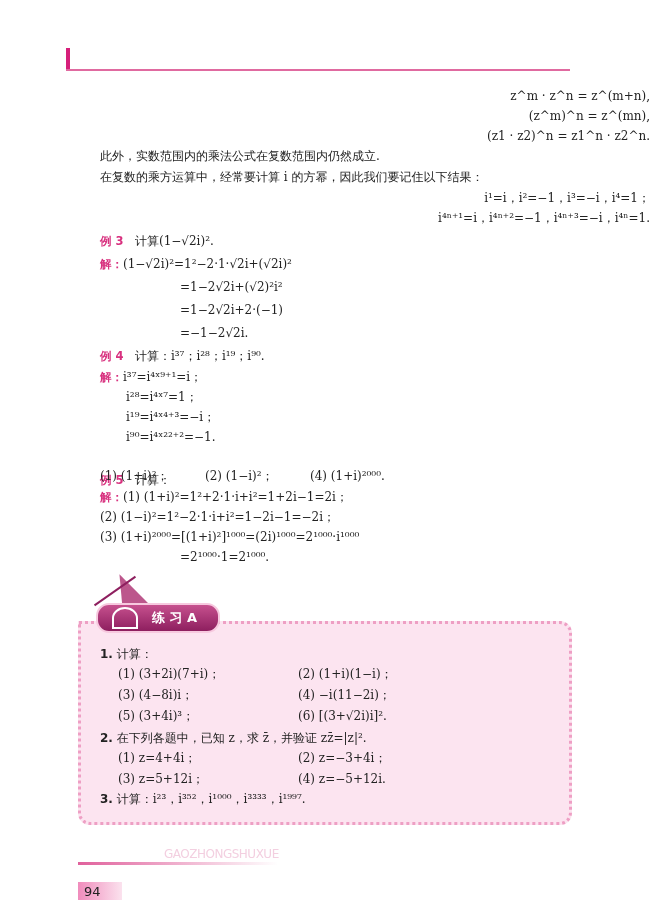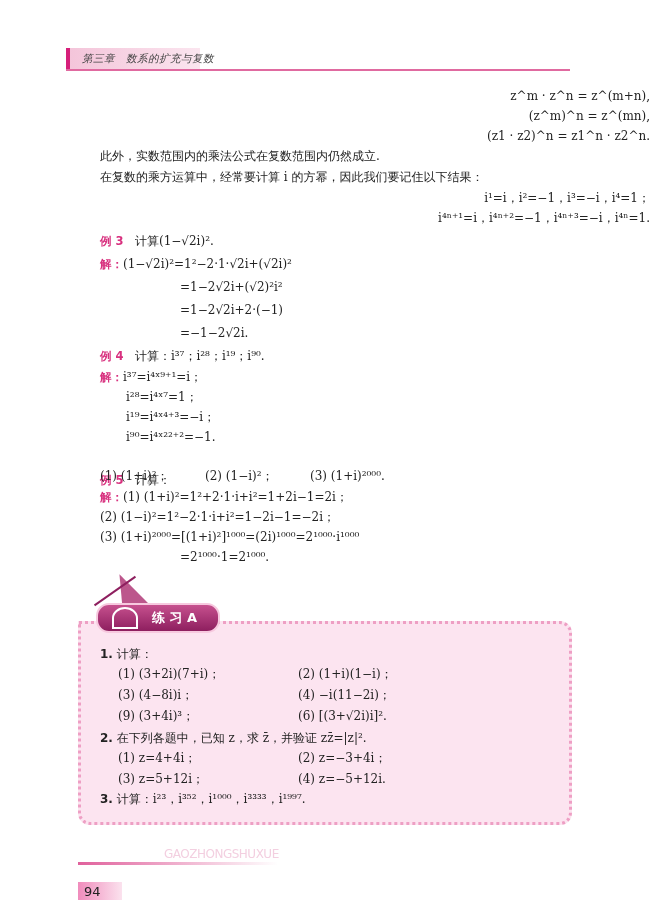--- a/index.html
+++ b/index.html
@@ -23,23 +23,20 @@
   .ftr-num{position:absolute;left:6px;top:2px;font-family:"DejaVu Sans","Liberation Sans",sans-serif;font-size:13px;color:#222;}
   .ftr-word{position:absolute;left:86px;top:3px;font-family:"DejaVu Sans","Liberation Sans",sans-serif;font-size:12px;color:#f3cfe0;letter-spacing:-0.5px;}
   .ftr-line{position:absolute;left:0;top:18px;width:200px;height:3px;background:linear-gradient(90deg,#e0619c,#fff);}
   .b{font-weight:bold;font-family:"DejaVu Sans","Liberation Sans",sans-serif;}
 </style>
 </head>
 <body>
 
 <div class="hdr">
   <div class="hdr-bar"></div>
-  <div class="hdr-box">
-    <span class="hdr-text">第三章　数系的扩充与复数</span>
-  </div>
   <div class="hdr-line"></div>
 </div>
 
 <div class="ln c" style="top:88px">z^m · z^n = z^(m+n),</div>
 <div class="ln c" style="top:108px">(z^m)^n = z^(mn),</div>
 <div class="ln c" style="top:128px">(z1 · z2)^n = z1^n · z2^n.</div>
 
 <div class="ln" style="left:100px;top:148px">此外，实数范围内的乘法公式在复数范围内仍然成立.</div>
 <div class="ln" style="left:100px;top:169px">在复数的乘方运算中，经常要计算 i 的方幂，因此我们要记住以下结果：</div>
 <div class="ln c" style="top:190px">i¹=i，i²=−1，i³=−i，i⁴=1；</div>
@@ -66,21 +63,21 @@
 <div class="ln" style="left:126px;top:389px">i²⁸=i⁴ˣ⁷=1；</div>
 <div class="ln" style="left:126px;top:409px">i¹⁹=i⁴ˣ⁴⁺³=−i；</div>
 <div class="ln" style="left:126px;top:429px">i⁹⁰=i⁴ˣ²²⁺²=−1.</div>
 
 <div class="ln" style="left:100px;top:472px">
   <span class="ex">例 5</span>&nbsp;&nbsp;
   <span>计算：</span>
 </div>
 <div class="ln" style="left:100px;top:468px">(1) (1+i)²；</div>
 <div class="ln" style="left:205px;top:468px">(2) (1−i)²；</div>
-<div class="ln" style="left:310px;top:468px">(3) (1+i)²⁰⁰⁰.</div>
+<div class="ln" style="left:310px;top:468px">(4) (1+i)²⁰⁰⁰.</div>
 <div class="ln" style="left:100px;top:489px">
   <span class="ex">解：</span><span>(1) (1+i)²=1²+2·1·i+i²=1+2i−1=2i；</span>
 </div>
 <div class="ln" style="left:100px;top:509px">(2) (1−i)²=1²−2·1·i+i²=1−2i−1=−2i；</div>
 <div class="ln" style="left:100px;top:529px">(3) (1+i)²⁰⁰⁰=[(1+i)²]¹⁰⁰⁰=(2i)¹⁰⁰⁰=2¹⁰⁰⁰·i¹⁰⁰⁰</div>
 <div class="ln" style="left:180px;top:549px">=2¹⁰⁰⁰·1=2¹⁰⁰⁰.</div>
 
 <div class="box"></div>
 <div class="deco"></div>
 <div class="deco2"></div>
@@ -90,21 +87,21 @@
 </div>
 
 <div class="ln" style="left:100px;top:646px">
   <span class="b">1.</span>
   <span>计算：</span>
 </div>
 <div class="ln" style="left:118px;top:666px">(1) (3+2i)(7+i)；</div>
 <div class="ln" style="left:298px;top:666px">(2) (1+i)(1−i)；</div>
 <div class="ln" style="left:118px;top:687px">(3) (4−8i)i；</div>
 <div class="ln" style="left:298px;top:687px">(4) −i(11−2i)；</div>
-<div class="ln" style="left:118px;top:708px">(9) (3+4i)³；</div>
+<div class="ln" style="left:118px;top:708px">(5) (3+4i)³；</div>
 <div class="ln" style="left:298px;top:708px">(6) [(3+√2i)i]².</div>
 
 <div class="ln" style="left:100px;top:730px">
   <span class="b">2.</span>
   <span>在下列各题中，已知 z，求 z̄，并验证 zz̄=|z|².</span>
 </div>
 <div class="ln" style="left:118px;top:750px">(1) z=4+4i；</div>
 <div class="ln" style="left:298px;top:750px">(2) z=−3+4i；</div>
 <div class="ln" style="left:118px;top:771px">(3) z=5+12i；</div>
 <div class="ln" style="left:298px;top:771px">(4) z=−5+12i.</div>

